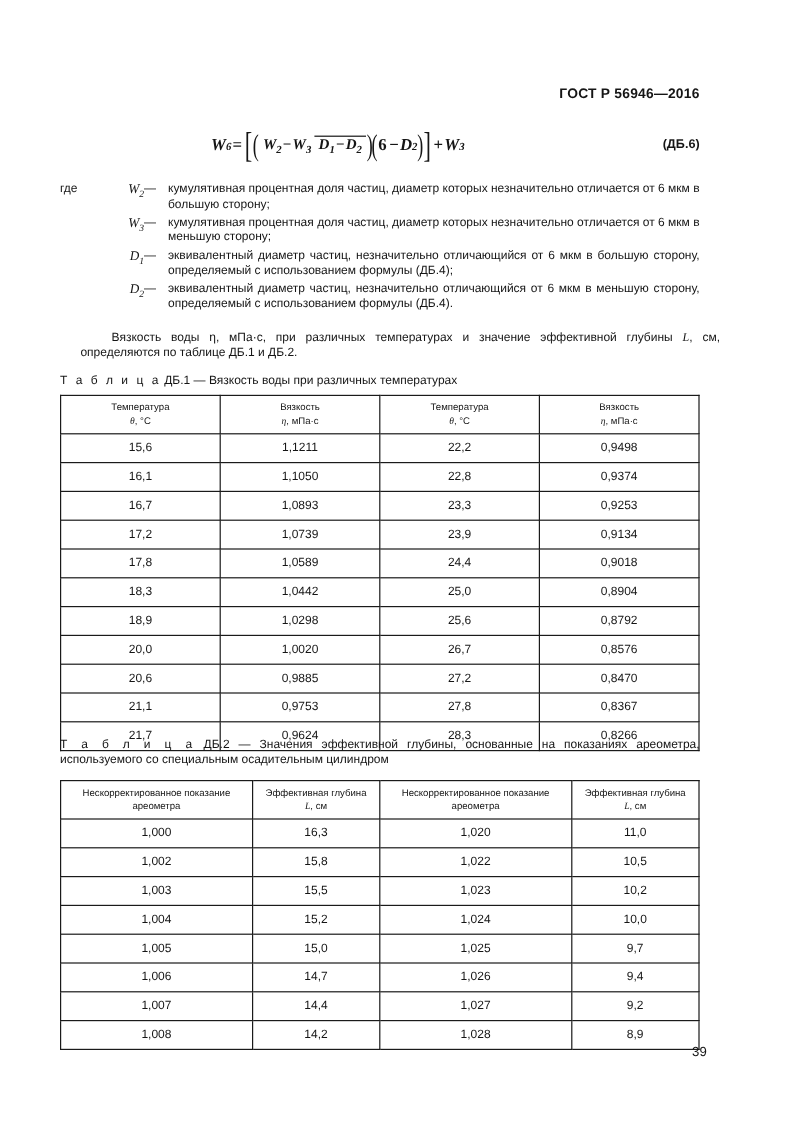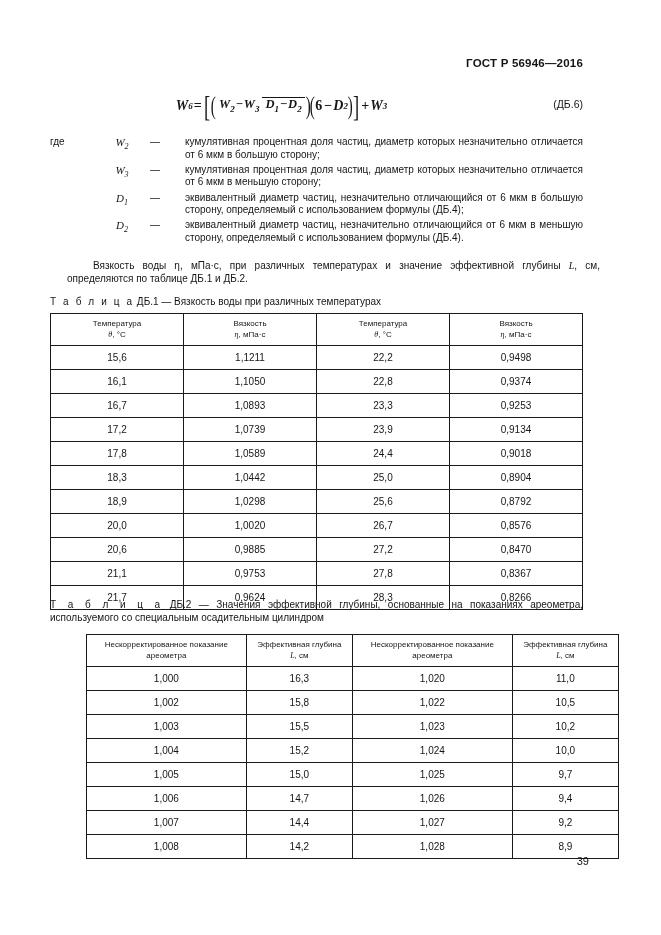--- a/index.html
+++ b/index.html
@@ -8,21 +8,21 @@
     width: 661px;
     height: 935px;
     background: #ffffff;
     font-family: "Liberation Sans", sans-serif;
     color: #151515;
     position: relative;
     overflow: hidden;
   }
   .page {
     position: absolute;
-    left: 0; top: 0;
+    left: 0; top: 16px;
     width: 661px; height: 780px;
     padding: 0;
   }
   
   .doc-header {
     position: absolute;
     top: 57px;
     right: 78px;
     font-size: 11.5px;
     font-weight: bold;
@@ -86,49 +86,48 @@
     transform: scaleX(0.6);
     margin: 0 -2px;
   }
   .op { font-style: normal; font-weight: bold; margin: 0 1px; }
   .formula-num {
     position: absolute;
     right: 0;
     top: 12px;
     font-size: 10.5px;
     font-family: "Liberation Sans", sans-serif;
-    font-weight: normal;
+    font-weight: bold;
   }
   
   .where-block {
     position: absolute;
     left: 50px;
     top: 136px;
     width: 533px;
     font-size: 10px;
     line-height: 12.6px;
   }
   .where-row {
     display: flex;
     align-items: flex-start;
     margin-bottom: 2.6px;
-    gap: 15px;
   }
   .where-label {
     width: 36px;
     flex: 0 0 36px;
     font-size: 10px;
   }
   .where-sym {
     width: 34px;
     flex: 0 0 34px;
     font-family: "Liberation Serif", serif;
     font-style: italic;
     font-size: 11px;
-    text-align: center;
+    text-align: right;
     padding-left: 8px;
   }
   .where-sym .s { font-size: 8px; font-style: italic; vertical-align: sub; }
   .where-dash {
     flex: 0 0 20px;
     width: 20px;
   }
   .where-text {
     flex: 1;
     text-align: justify;
@@ -180,21 +179,21 @@
     line-height: 10.4px;
     height: 32px;
     padding: 3px 4px;
     border-bottom-width: 1.6px;
   }
   table.gost tbody td {
     height: 24px;
     font-size: 10px;
   }
   #tbl1 { top: 313px; border-radius: 13px; }
-  #tbl2 { top: 634px; margin-left: 36px; }
+  #tbl2 { top: 634px; }
   #tbl1 col.c1, #tbl1 col.c3 { width: 133.25px; }
   #tbl1 col.c2, #tbl1 col.c4 { width: 133.25px; }
   #tbl2 col.c1, #tbl2 col.c3 { width: 160px; }
   #tbl2 col.c2, #tbl2 col.c4 { width: 106.5px; }
   .hdr-l1 { display: block; }
   .hdr-l2 { display: block; }
   .hdr-l2 .it { font-family: "Liberation Serif", serif; font-style: italic; }
   
   .page-number {
     position: absolute;

